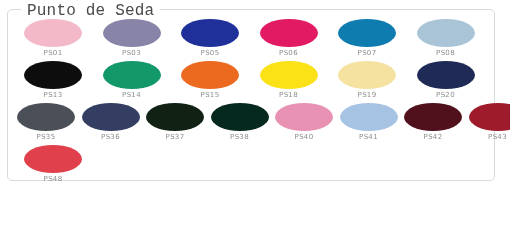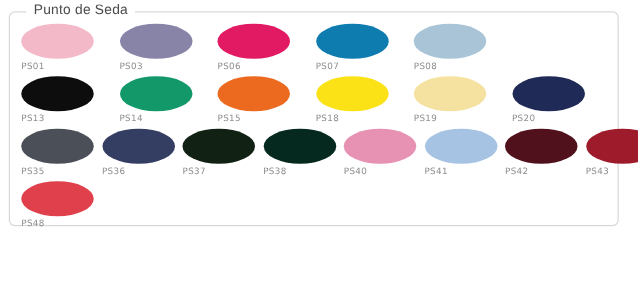--- a/index.html
+++ b/index.html
@@ -25,25 +25,25 @@
     box-sizing: border-box;
     background: #ffffff;
   }
 
   .panel-legend {
     position: absolute;
     left: 13px;
     top: -8px;
     background: #ffffff;
     padding: 0 6px;
-    font-size: 11px;
+    font-size: 16px;
     color: #4a4a4a;
     letter-spacing: 0.2px;
     white-space: nowrap;
-    font-family: Liberation Sans, sans-serif;
+    font-family: Liberation Mono, monospace;
   }
 
   .swatch-area {
     position: absolute;
     left: 9px;
     top: 9px;
     right: 6px;
     bottom: 4px;
   }
 
@@ -51,20 +51,21 @@
     display: flex;
     height: 42px;
     align-items: flex-start;
   }
 
   .swatch {
     width: 72px;
     margin-right: 6.5px;
     display: flex;
     flex-direction: column;
+    align-items: center;
   }
 
   .swatch-chip {
     width: 58px;
     height: 28px;
     border-radius: 50%;
     flex: none;
   }
 
   .swatch-label {
@@ -83,20 +84,24 @@
   <div class="panel-legend">Punto de Seda</div>
   <div class="swatch-area">
       <div class="swatch-row">
         <div class="swatch">
           <div class="swatch-chip" style="background: rgb(243, 185, 200);"></div>
           <div class="swatch-label">PS01</div>
         </div>
         <div class="swatch">
           <div class="swatch-chip" style="background: rgb(135, 132, 168);"></div>
           <div class="swatch-label">PS03</div>
+        </div>
+        <div class="swatch">
+          <div class="swatch-chip" style="background: rgb(32, 48, 154);"></div>
+          <div class="swatch-label">PS05</div>
         </div>
         <div class="swatch">
           <div class="swatch-chip" style="background: rgb(226, 26, 99);"></div>
           <div class="swatch-label">PS06</div>
         </div>
         <div class="swatch">
           <div class="swatch-chip" style="background: rgb(15, 124, 176);"></div>
           <div class="swatch-label">PS07</div>
         </div>
         <div class="swatch">

